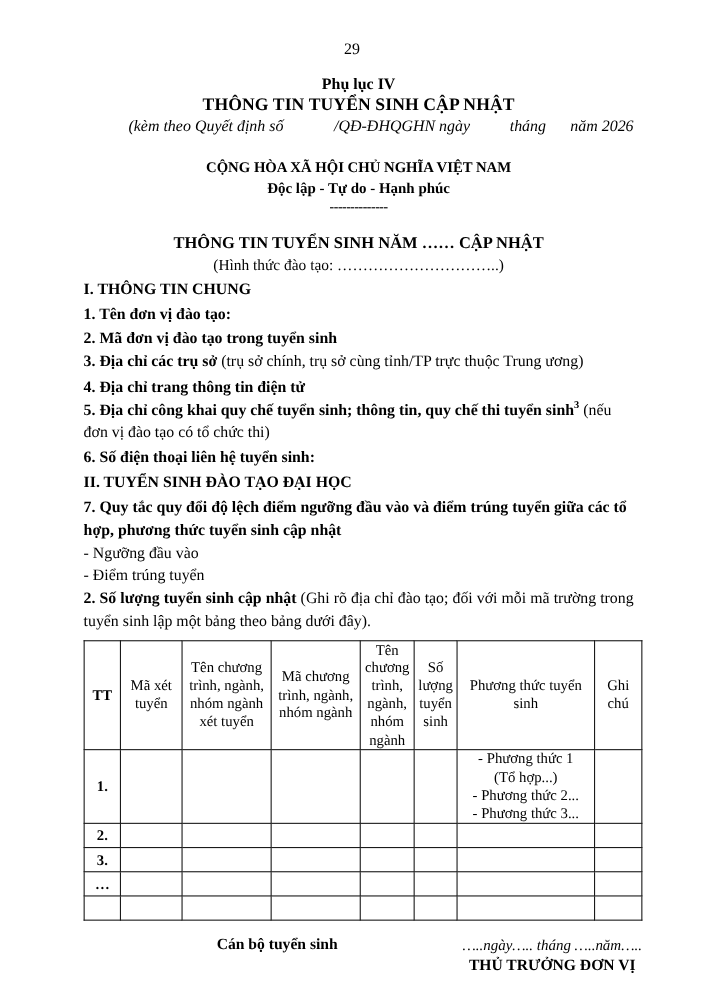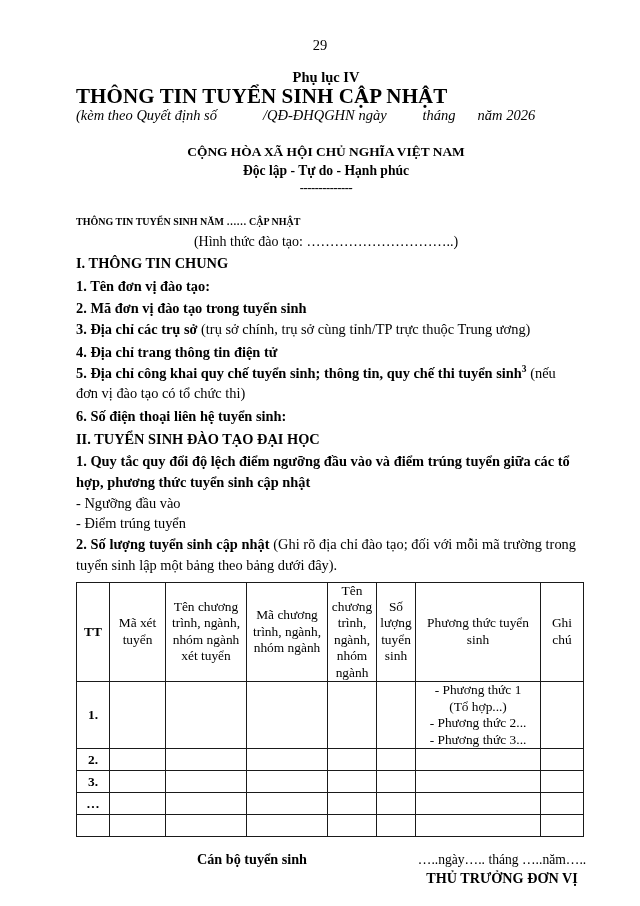--- a/index.html
+++ b/index.html
@@ -44,29 +44,30 @@
   }
 
   .t-annex {
     font-weight: bold;
     font-size: 14.5px;
     line-height: 18px;
     text-align: center;
   }
   .t-main {
     font-weight: bold;
-    font-size: 21px;
+    font-size: 16px;
     line-height: 20px;
+    text-align: center;
     letter-spacing: 0.1px;
   }
   .t-sub {
     font-style: italic;
     font-size: 14.5px;
     line-height: 19px;
-    text-align: left;
+    text-align: right;
   }
   .t-sub .gapa { display: inline-block; width: 46px; }
   .t-sub .gapb { display: inline-block; width: 36px; }
   .t-sub .gapc { display: inline-block; width: 22px; }
 
   
   .orghead {
     margin-top: 17px;
     display: flex;
     width: 100%;
@@ -94,23 +95,23 @@
   .orghead .dash {
     font-weight: bold;
     font-size: 12.5px;
     line-height: 17px;
     letter-spacing: -0.4px;
   }
 
   .doctitle {
     margin-top: 14px;
     font-weight: bold;
-    font-size: 10px;
+    font-size: 15px;
     line-height: 21px;
-    text-align: left;
+    text-align: center;
   }
   .docmode {
     font-size: 14px;
     line-height: 19px;
     text-align: center;
   }
 
   .sec {
     font-weight: bold;
     font-size: 14.4px;
@@ -192,20 +193,21 @@
   .f-bold {
     font-weight: bold;
     font-size: 14.2px;
     line-height: 19px;
   }
   .f-note {
     font-size: 14px;
     line-height: 19px;
   }
   .f-date {
+    font-style: italic;
     font-size: 13.6px;
     line-height: 19px;
   }
 </style>
 </head>
 <body>
 
 <div class="page">
 
   <div class="pageno">29</div>
@@ -231,21 +233,21 @@
 
     <div class="sec">I. THÔNG TIN CHUNG</div>
     <div class="sec">1. Tên đơn vị đào tạo:</div>
     <div class="sec">2. Mã đơn vị đào tạo trong tuyển sinh</div>
     <div class="line"><b>3. Địa chỉ các trụ sở</b><span> (trụ sở chính, trụ sở cùng tỉnh/TP trực thuộc Trung ương)</span></div>
     <div class="sec">4. Địa chỉ trang thông tin điện tử</div>
     <div class="line"><b>5. Địa chỉ công khai quy chế tuyển sinh; thông tin, quy chế thi tuyển sinh</b><b><sup>3</sup></b><span> (nếu đơn vị đào tạo có tổ chức thi)</span></div>
     <div class="sec">6. Số điện thoại liên hệ tuyển sinh:</div>
 
     <div class="sec">II. TUYỂN SINH ĐÀO TẠO ĐẠI HỌC</div>
-    <div class="sec">1. Quy tắc quy đổi độ lệch điểm ngưỡng đầu vào và điểm trúng tuyển giữa các tổ hợp, phương thức tuyển sinh cập nhật</div>
+    <div class="sec">7. Quy tắc quy đổi độ lệch điểm ngưỡng đầu vào và điểm trúng tuyển giữa các tổ hợp, phương thức tuyển sinh cập nhật</div>
     <div class="line">- Ngưỡng đầu vào</div>
     <div class="line">- Điểm trúng tuyển</div>
     <div class="para"><b>2. Số lượng tuyển sinh cập nhật</b><span> (Ghi rõ địa chỉ đào tạo; đối với mỗi mã trường trong tuyển sinh lập một bảng theo bảng dưới đây).</span></div>
 
     <table class="grid">
       <tbody>
         <tr class="hrow">
           <td class="c0 hd">TT</td>
           <td class="c1 hd">Mã xét tuyển</td>
           <td class="c2 hd">Tên chương trình, ngành, nhóm ngành xét tuyển</td>

